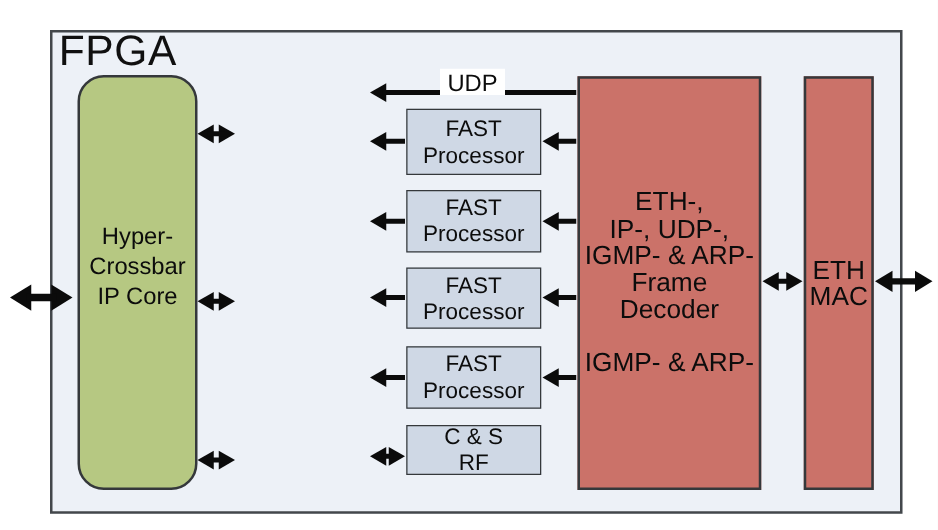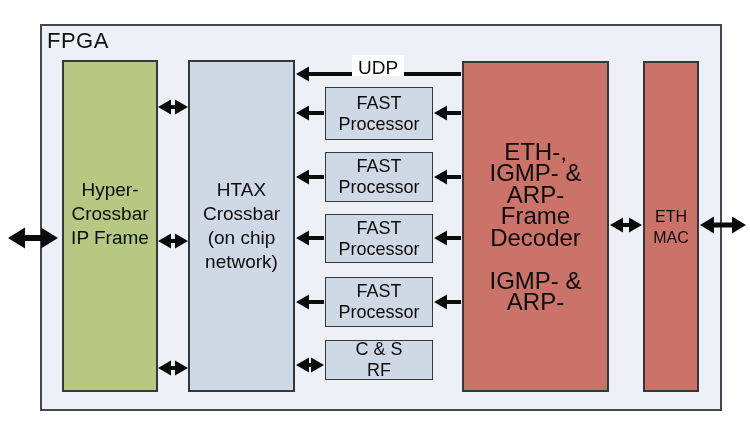--- a/index.html
+++ b/index.html
@@ -6,37 +6,37 @@
   .canvas{
     position:relative;width:750px;height:424px;background:#ffffff;
     font-family:"Liberation Sans","DejaVu Sans",sans-serif;color:#0c0c0c;
     overflow:hidden;
   }
   .fpga-box{
     position:absolute;left:40px;top:24px;width:682px;height:387px;
     background:#edf1f7;border:2px solid #43474b;box-sizing:border-box;
   }
   .fpga-title{
-    position:absolute;left:47px;top:27px;font-size:22px;line-height:28px;
+    position:absolute;left:47px;top:27px;font-size:34px;line-height:28px;
     letter-spacing:0.5px;color:#101010;
   }
   .block{
     position:absolute;box-sizing:border-box;border:2px solid #35383b;
     display:flex;align-items:center;justify-content:center;text-align:center;
   }
   .block.small{border-width:1.5px;}
-  .green{background:#b6c882;}
+  .green{background:#b6c882;border-radius:21px;}
   .blue{background:#cfd8e5;}
   .red{background:#cb7269;}
   .lines span{display:block;}
   .big-label{font-size:19px;line-height:24px;}
   .small-label{font-size:18px;line-height:21px;}
-  .dec-label{font-size:24px;line-height:21.5px;}
+  .dec-label{font-size:21px;line-height:21.5px;}
   .dec-gap{height:21.5px;}
-  .mac-label{font-size:16px;line-height:21px;}
+  .mac-label{font-size:21px;line-height:21px;}
   .offset-up{transform:translateY(-12px);}
   svg.overlay{position:absolute;left:0;top:0;pointer-events:none;}
   svg.overlay line{stroke:#0b0b0b;stroke-width:4;}
   svg.overlay line.mid{stroke-width:5;}
   svg.overlay line.big{stroke-width:6;}
   svg.overlay polygon{fill:#0b0b0b;}
   .udp-label{
     position:absolute;left:352px;top:55px;width:52px;height:21px;
     background:#ffffff;display:flex;align-items:flex-end;justify-content:center;
     font-size:19px;line-height:17px;z-index:6;
@@ -47,32 +47,24 @@
 
 <div class="canvas">
 
   <div class="fpga-box"></div>
   <div class="fpga-title">FPGA</div>
 
   <div class="block green big-label" style="left:62px;top:60px;width:96px;height:332px;">
     <div class="lines offset-up">
       <span>Hyper-</span>
       <span>Crossbar</span>
-      <span>IP Frame</span>
-    </div>
-  </div>
-
-  <div class="block blue big-label" style="left:188px;top:60px;width:107px;height:332px;">
-    <div class="lines">
-      <span>HTAX</span>
-      <span>Crossbar</span>
-      <span>(on chip</span>
-      <span>network)</span>
-    </div>
-  </div>
+      <span>IP Core</span>
+    </div>
+  </div>
+
 
   <div class="block blue small small-label" style="left:325px;top:87px;width:108px;height:53px;">
     <div class="lines">
       <span>FAST</span>
       <span>Processor</span>
     </div>
   </div>
 
   <div class="block blue small small-label" style="left:325px;top:152px;width:108px;height:50px;">
     <div class="lines">
@@ -99,20 +91,21 @@
     <div class="lines">
       <span>C &amp; S</span>
       <span>RF</span>
     </div>
   </div>
 
   <div class="block red dec-label" style="left:462px;top:61px;width:147px;height:331px;">
     <div>
       <div class="lines">
         <span>ETH-,</span>
+        <span>IP-, UDP-,</span>
         <span>IGMP- &amp; ARP-</span>
         <span>Frame Decoder</span>
       </div>
       <div class="dec-gap"></div>
       <div class="lines">
         <span>IGMP- &amp; ARP-</span>
       </div>
     </div>
   </div>
 

